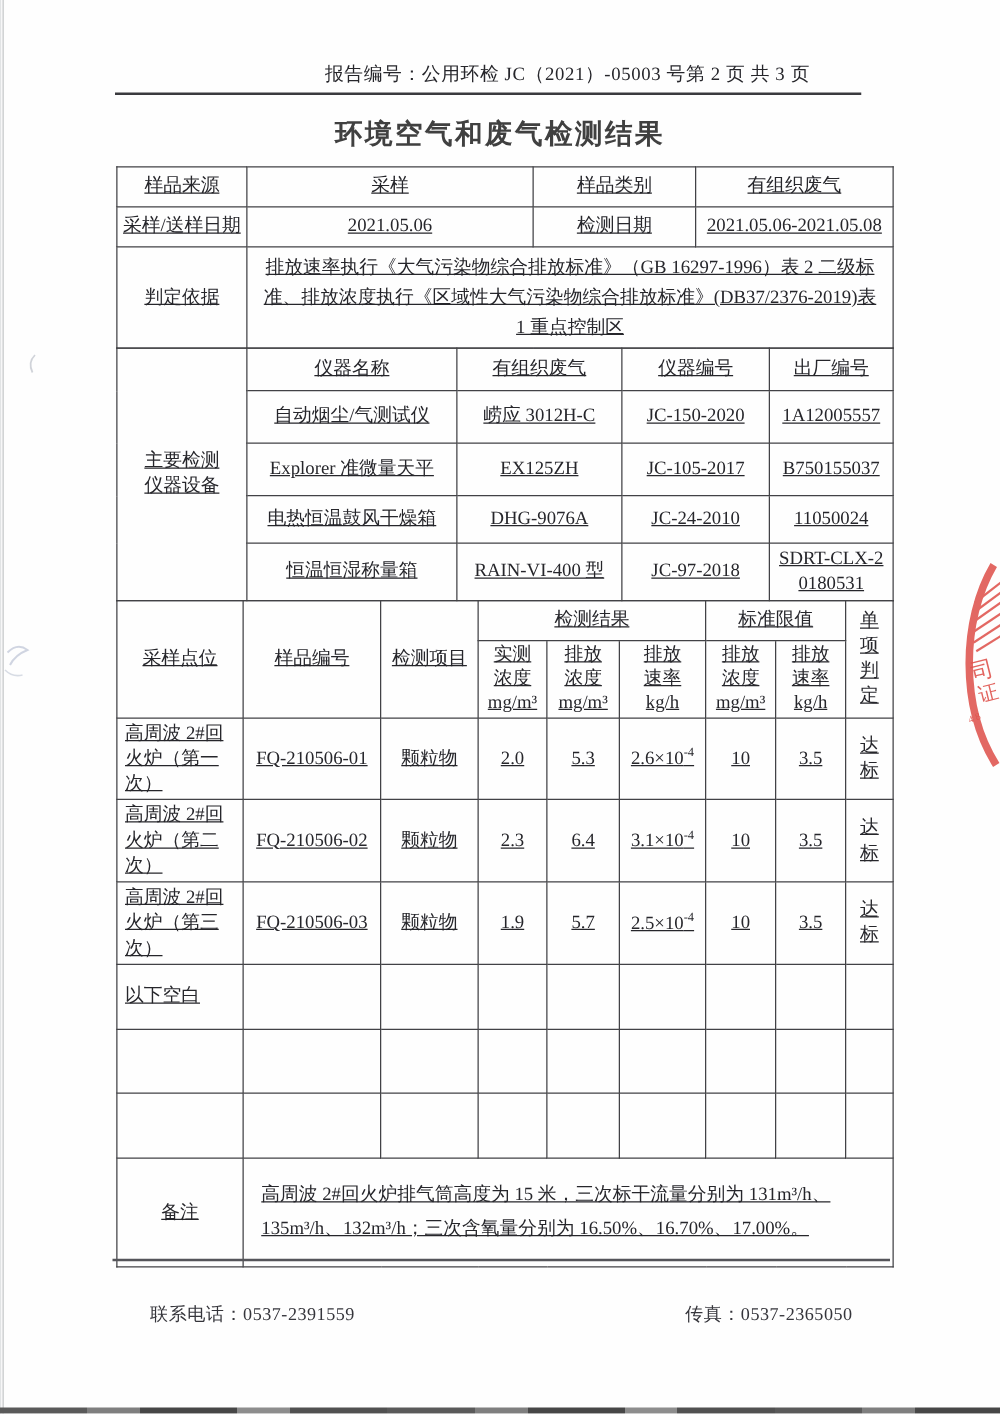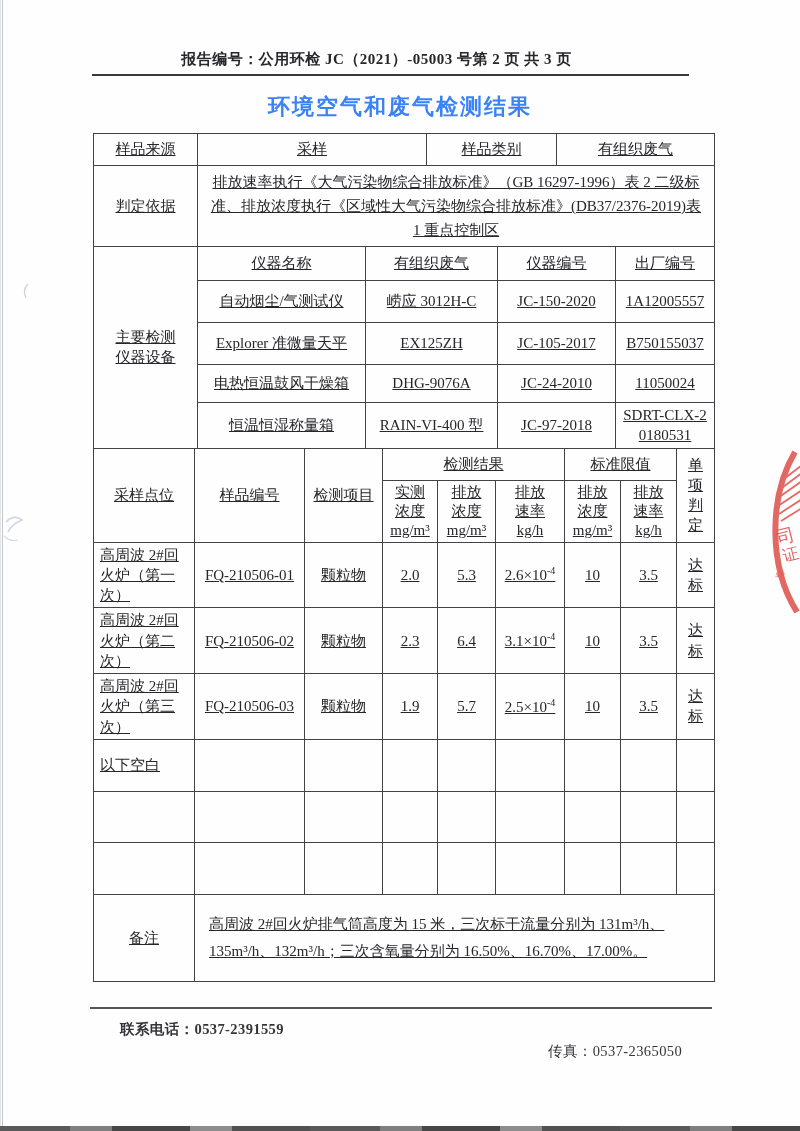--- a/index.html
+++ b/index.html
@@ -14,27 +14,27 @@
   .edge-left  { position:absolute; left:2px; top:0; width:1px; height:1131px; background:#c3c6c8; }
   .edge-left2 { position:absolute; left:0; top:0; width:1px; height:1131px; background:#e2e4e5; }
   .edge-bottom{
     position:absolute; left:0; bottom:0; width:800px; height:5px;
     background:repeating-linear-gradient(90deg,#5a5a5a 0 70px,#7f7f7f 70px 112px,#474747 112px 190px,#8d8d8d 190px 232px,#515151 232px 310px);
   }
   .margin-marks { position:absolute; left:0; top:270px; width:40px; height:300px; opacity:.45; }
 
   .hdr {
     position:absolute; top:50px; left:105px; width:585px;
-    display:flex; justify-content:center; font-size:15px; letter-spacing:.5px;font-weight:bold;
+    display:flex; justify-content:flex-end; font-size:15px; letter-spacing:.5px;
   }
   .hdr .pageinfo { padding-right:42px; }
   .hdr-rule { position:absolute; top:74px; left:92px; width:597px; height:2px; background:#3a3a3e; }
   .title {
     position:absolute; top:92px; left:0; width:800px; text-align:center;
-    font-size:22px; font-weight:bold; letter-spacing:2px; color:#3b82f6;
+    font-size:22px; font-weight:bold; letter-spacing:2px; color:#404040;
   }
 
   .tables { position:absolute; top:133px; left:93px; width:622px;text-decoration:underline; }
   table { border-collapse:collapse; table-layout:fixed; width:621px; }
   .tbl + .tbl { margin-top:-1px; }
   td, th {
     border:1px solid var(--border); font-weight:normal; font-size:15px;
     text-align:center; vertical-align:middle; padding:2px 4px; line-height:1.35;
     overflow:hidden;
   }
@@ -49,21 +49,21 @@
   
   .hA1{height:32px}.hA2{height:32px}.hA3{height:26px}.hA4{height:54px}
   .hB1{height:34px}.hB2{height:42px}.hB3{height:42px}.hB4{height:38px}.hB5{height:36px}
   .hC1{height:32px}.hC2{height:59px}.hCd{height:41px}.hCd3{height:42px}
   .hBlank{height:52px}.hE1{height:51px}.hE2{height:52px}.hRem{height:87px}
 
   .footer-rule { position:absolute; top:1007px; left:90px; width:622px; height:2px; background:#55555a; }
   .ftxt { position:absolute; font-size:14.5px; color:#35353b; letter-spacing:.4px; }
   .f-org  { left:120px; top:1018px; }
   .f-addr { left:444px; top:1018px; }
-  .f-phone{ left:120px; top:1020px;font-weight:bold; }
+  .f-phone{ left:120px; top:1042px; }
   .f-fax  { left:548px; top:1042px; }
 
   .seal { position:absolute; top:448px; right:-2px; width:50px; height:170px; }
 </style>
 </head>
 <body>
 
 <div class="page">
 
   <div class="edge-left2"></div>
@@ -91,20 +91,26 @@
           <col style="width:229px">
           <col style="width:130px">
           <col style="width:158px">
         </colgroup>
       <tbody>
           <tr class="hA1">
         <td>样品来源</td>
         <td>采样</td>
         <td>样品类别</td>
         <td>有组织废气</td>
+      </tr>
+      <tr class="hA2">
+        <td>采样/送样日期</td>
+        <td>2021.05.06</td>
+        <td>检测日期</td>
+        <td>2021.05.06-2021.05.08</td>
       </tr>
       <tr class="hA4">
         <td>判定依据</td>
         <td colspan="3" class="basis">排放速率执行《大气污染物综合排放标准》（GB 16297-1996）表 2 二级标准、排放浓度执行《区域性大气污染物综合排放标准》(DB37/2376-2019)表 1 重点控制区</td>
       </tr>
     </tbody>
       </table>
 
     <table class="tbl">
       <colgroup>

